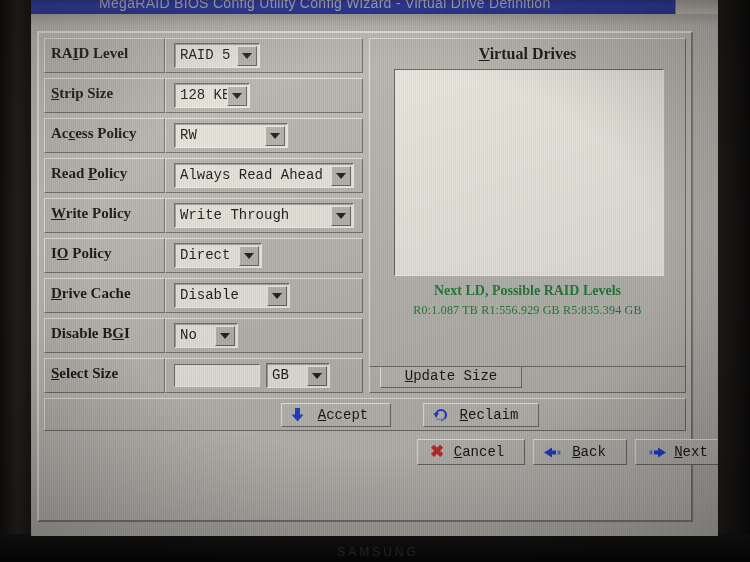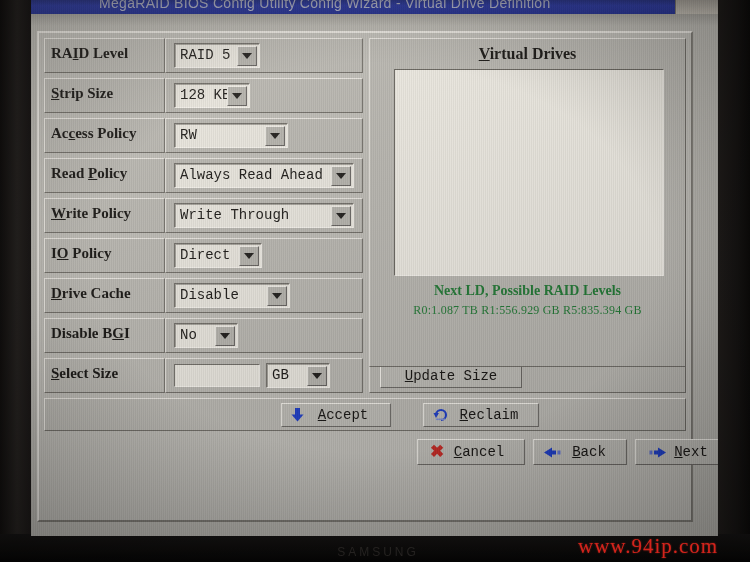--- a/index.html
+++ b/index.html
@@ -321,14 +321,13 @@
       </div>
 
     </div>
   </div>
 
   <div class="scan"></div>
   <div class="warm"></div>
   <div class="blurtop"></div>
   <div class="vign"></div>
 
-  <div class="watermark">www.94ip.com</div>
 </div>
 
 </body></html>

